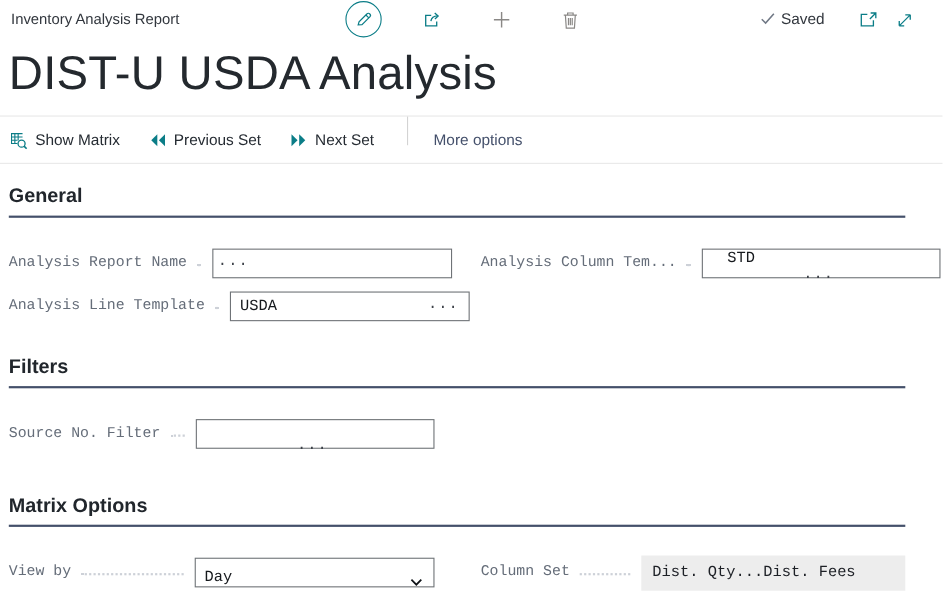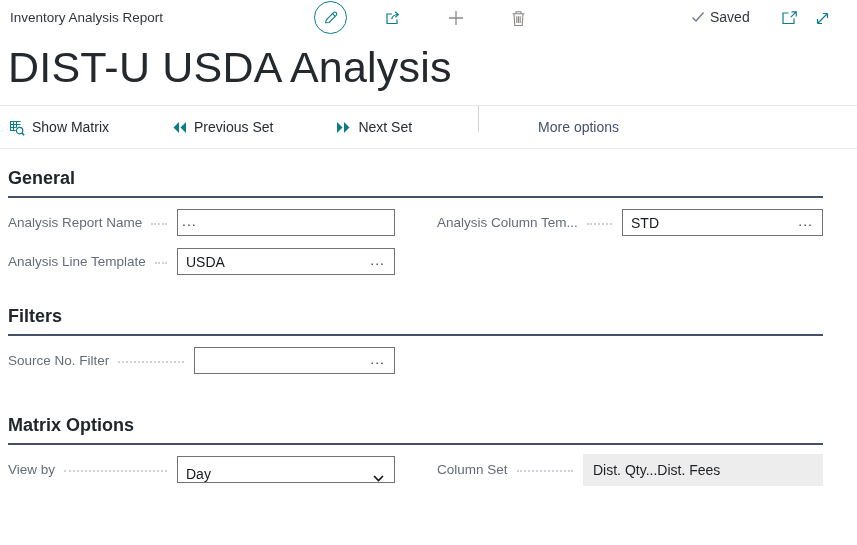--- a/index.html
+++ b/index.html
@@ -16,38 +16,38 @@
   .saved{position:absolute;left:691px;top:9px;display:flex;align-items:center;gap:5px;}
   .saved-text{font-size:14px;color:#32373e;}
   .popout-btn{left:780px;top:9px;width:19px;height:18px;}
   .expand-btn{left:814px;top:10px;width:17px;height:17px;}
 
   
   .title-wrap{padding:2px 8px 9px 8px;border-bottom:1px solid #e8e8e8;}
   .page-title{font-size:43px;font-weight:300;color:#24292e;letter-spacing:.2px;line-height:1.35;}
 
   
-  .actionbar{height:42px;display:flex;padding-left:8px;border-bottom:1px solid #e8e8e8;gap:36px;}
+  .actionbar{height:42px;display:flex;padding-left:8px;border-bottom:1px solid #e8e8e8;}
   .action{display:flex;align-items:center;gap:7px;font-size:14px;color:#262c33;cursor:pointer;background:none;border:none;padding:0;font-family:inherit;}
   .action + .action{margin-left:27px;}
   .vdivider{width:1px;height:26px;background:#d3d3d3;margin:0 23px 0 30px;}
   .more-options{font-size:14px;color:#44506b;cursor:pointer;background:none;border:none;padding:0;font-family:inherit;}
 
   
   .content{padding:0 8px;width:815px;}
   .section{margin-top:19px;}
   .section.filters{margin-top:31px;}
   .section.matrix{margin-top:41px;}
   .section-title{font-size:18px;font-weight:700;color:#21262c;padding-bottom:7px;border-bottom:2px solid #44506a;}
-  .fields{display:grid;grid-template-columns:387px 386px;column-gap:42px;row-gap:12px;margin-top:11px;}
+  .fields{display:grid;grid-template-columns:387px 386px;column-gap:42px;row-gap:12px;margin-top:28px;font-family:Liberation Mono, monospace;}
   .field{display:flex;align-items:center;height:27px;}
   .field-label{color:#656d79;font-size:13.5px;white-space:nowrap;flex-shrink:0;}
   .leader{flex:1;border-bottom:2px dotted #cdd1d8;margin:0 10px 0 9px;transform:translateY(1px);min-width:4px;}
   .textbox{width:218px;height:27px;border:1px solid #6f7377;display:flex;align-items:center;box-sizing:border-box;background:#fff;flex-shrink:0;}
-  .textbox.narrow{width:201px;}
+  .textbox.narrow{width:217px;flex-direction:column;}
   .textbox input{border:none;outline:none;flex:1;min-width:0;padding:0 2px 0 8px;font-size:14px;color:#16191d;font-family:inherit;background:transparent;}
   .assist{padding:0 9px 3px 4px;color:#3e434a;font-size:14px;letter-spacing:1px;cursor:pointer;user-select:none;line-height:1;}
   .selectbox{width:218px;height:27px;border:1px solid #6f7377;display:flex;align-items:flex-end;justify-content:space-between;padding:0 10px 0 8px;box-sizing:border-box;font-size:14px;color:#16191d;cursor:pointer;flex-shrink:0;background:#fff;}
   .readonly{width:240px;height:28px;background:#ededed;display:flex;align-items:center;padding:16px 10px;box-sizing:border-box;font-size:14px;color:#1d2026;flex-shrink:0;}
 </style>
 </head>
 <body>
 
 <div class="topbar">
   <span class="breadcrumb">Inventory Analysis Report</span>

